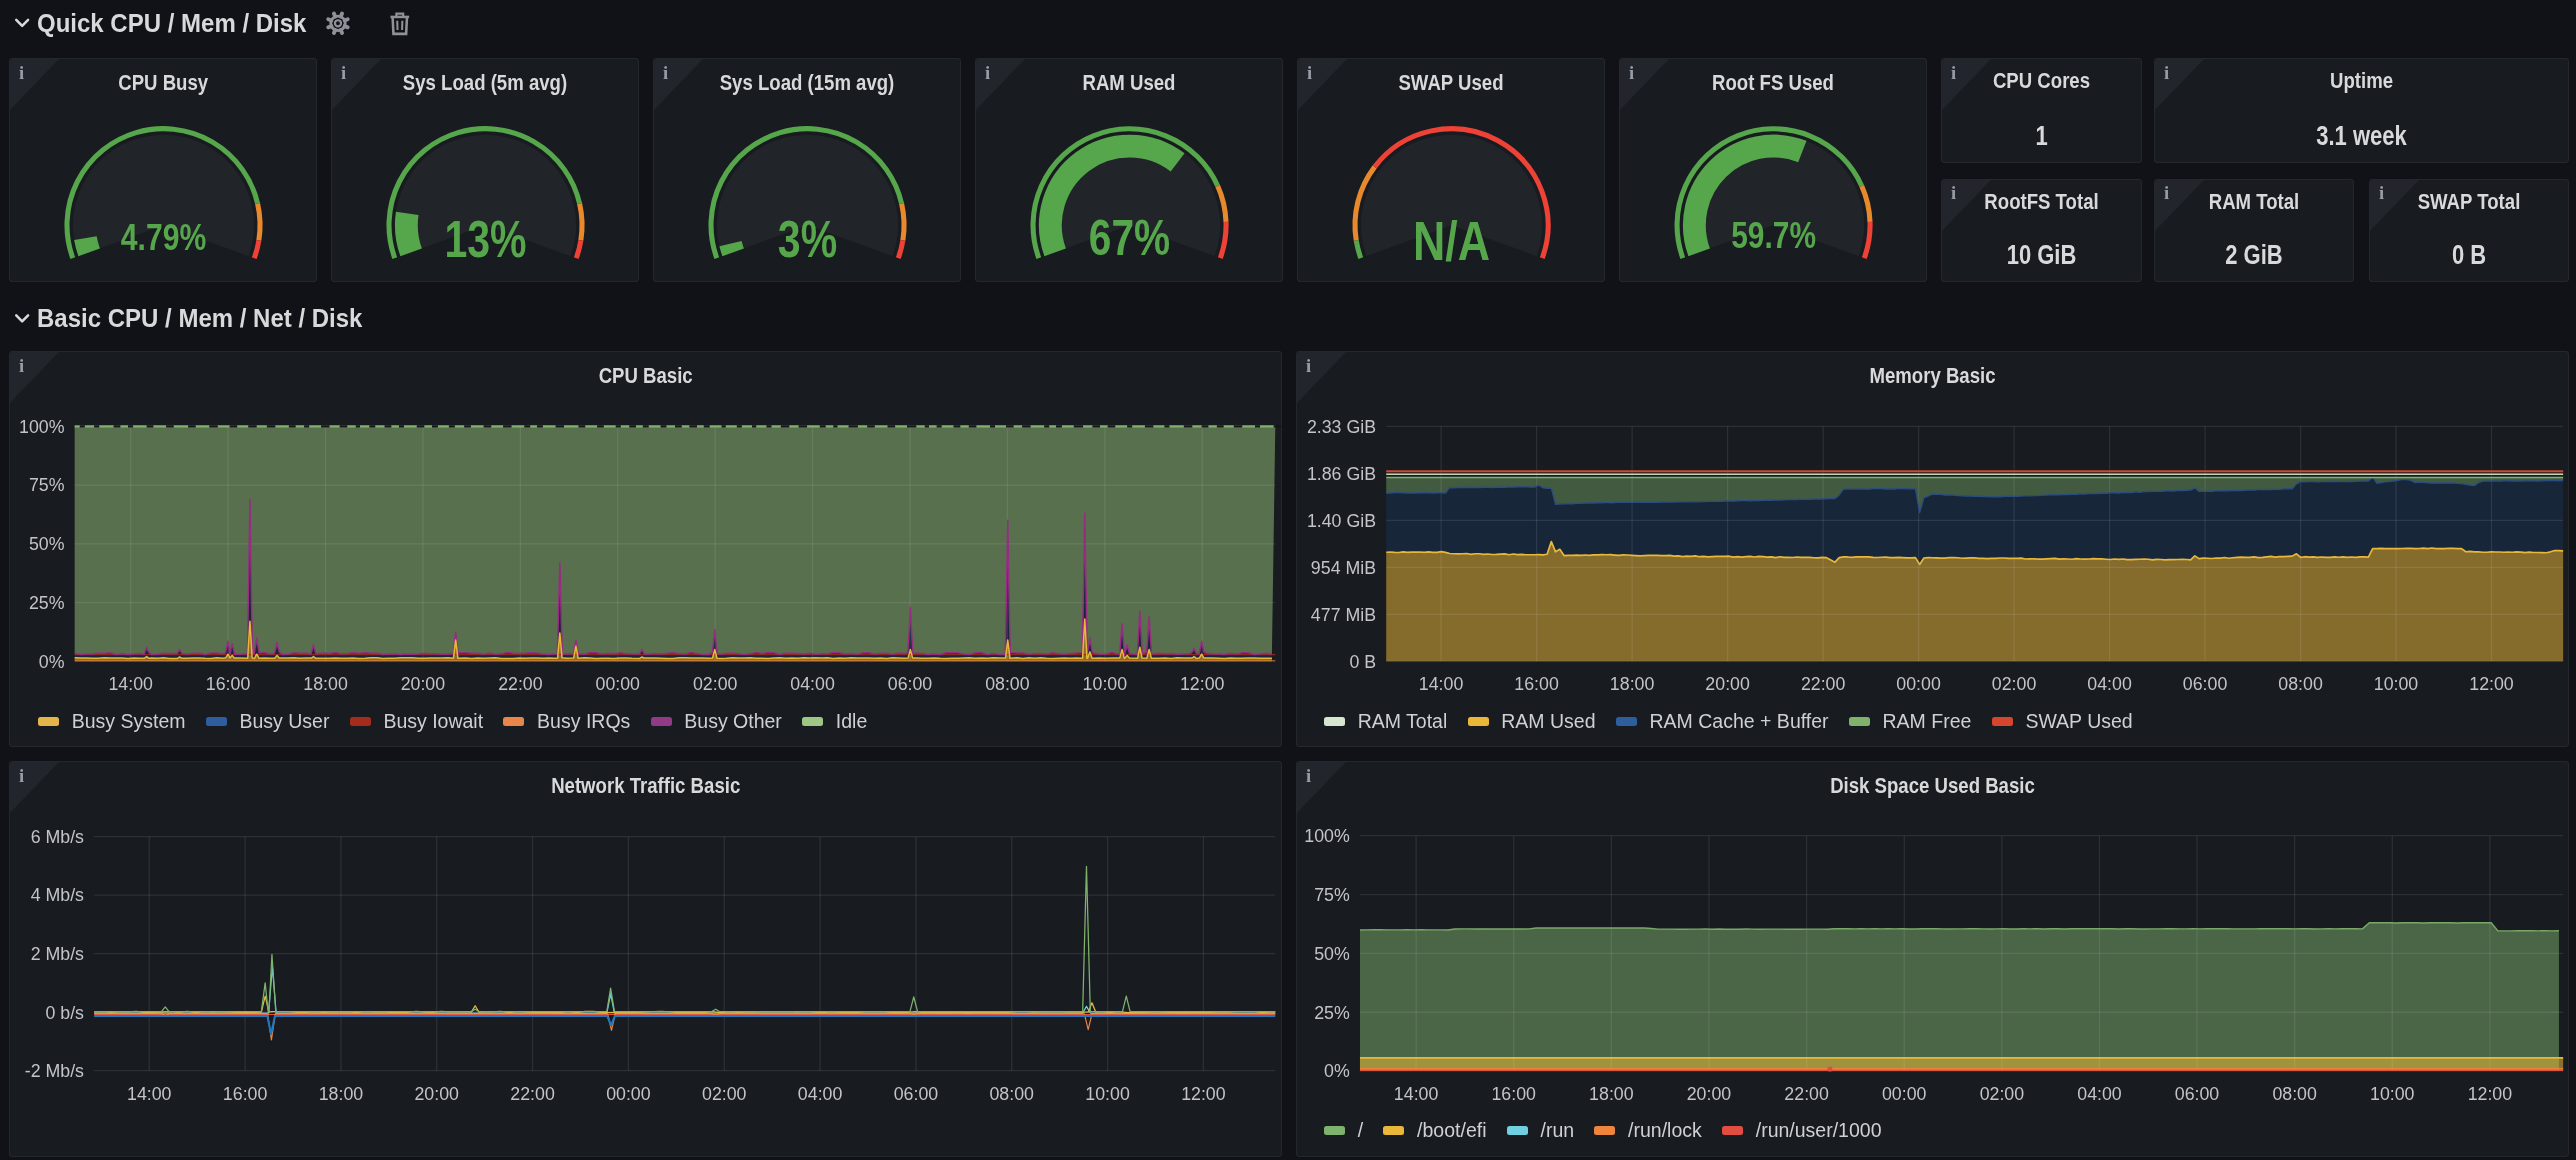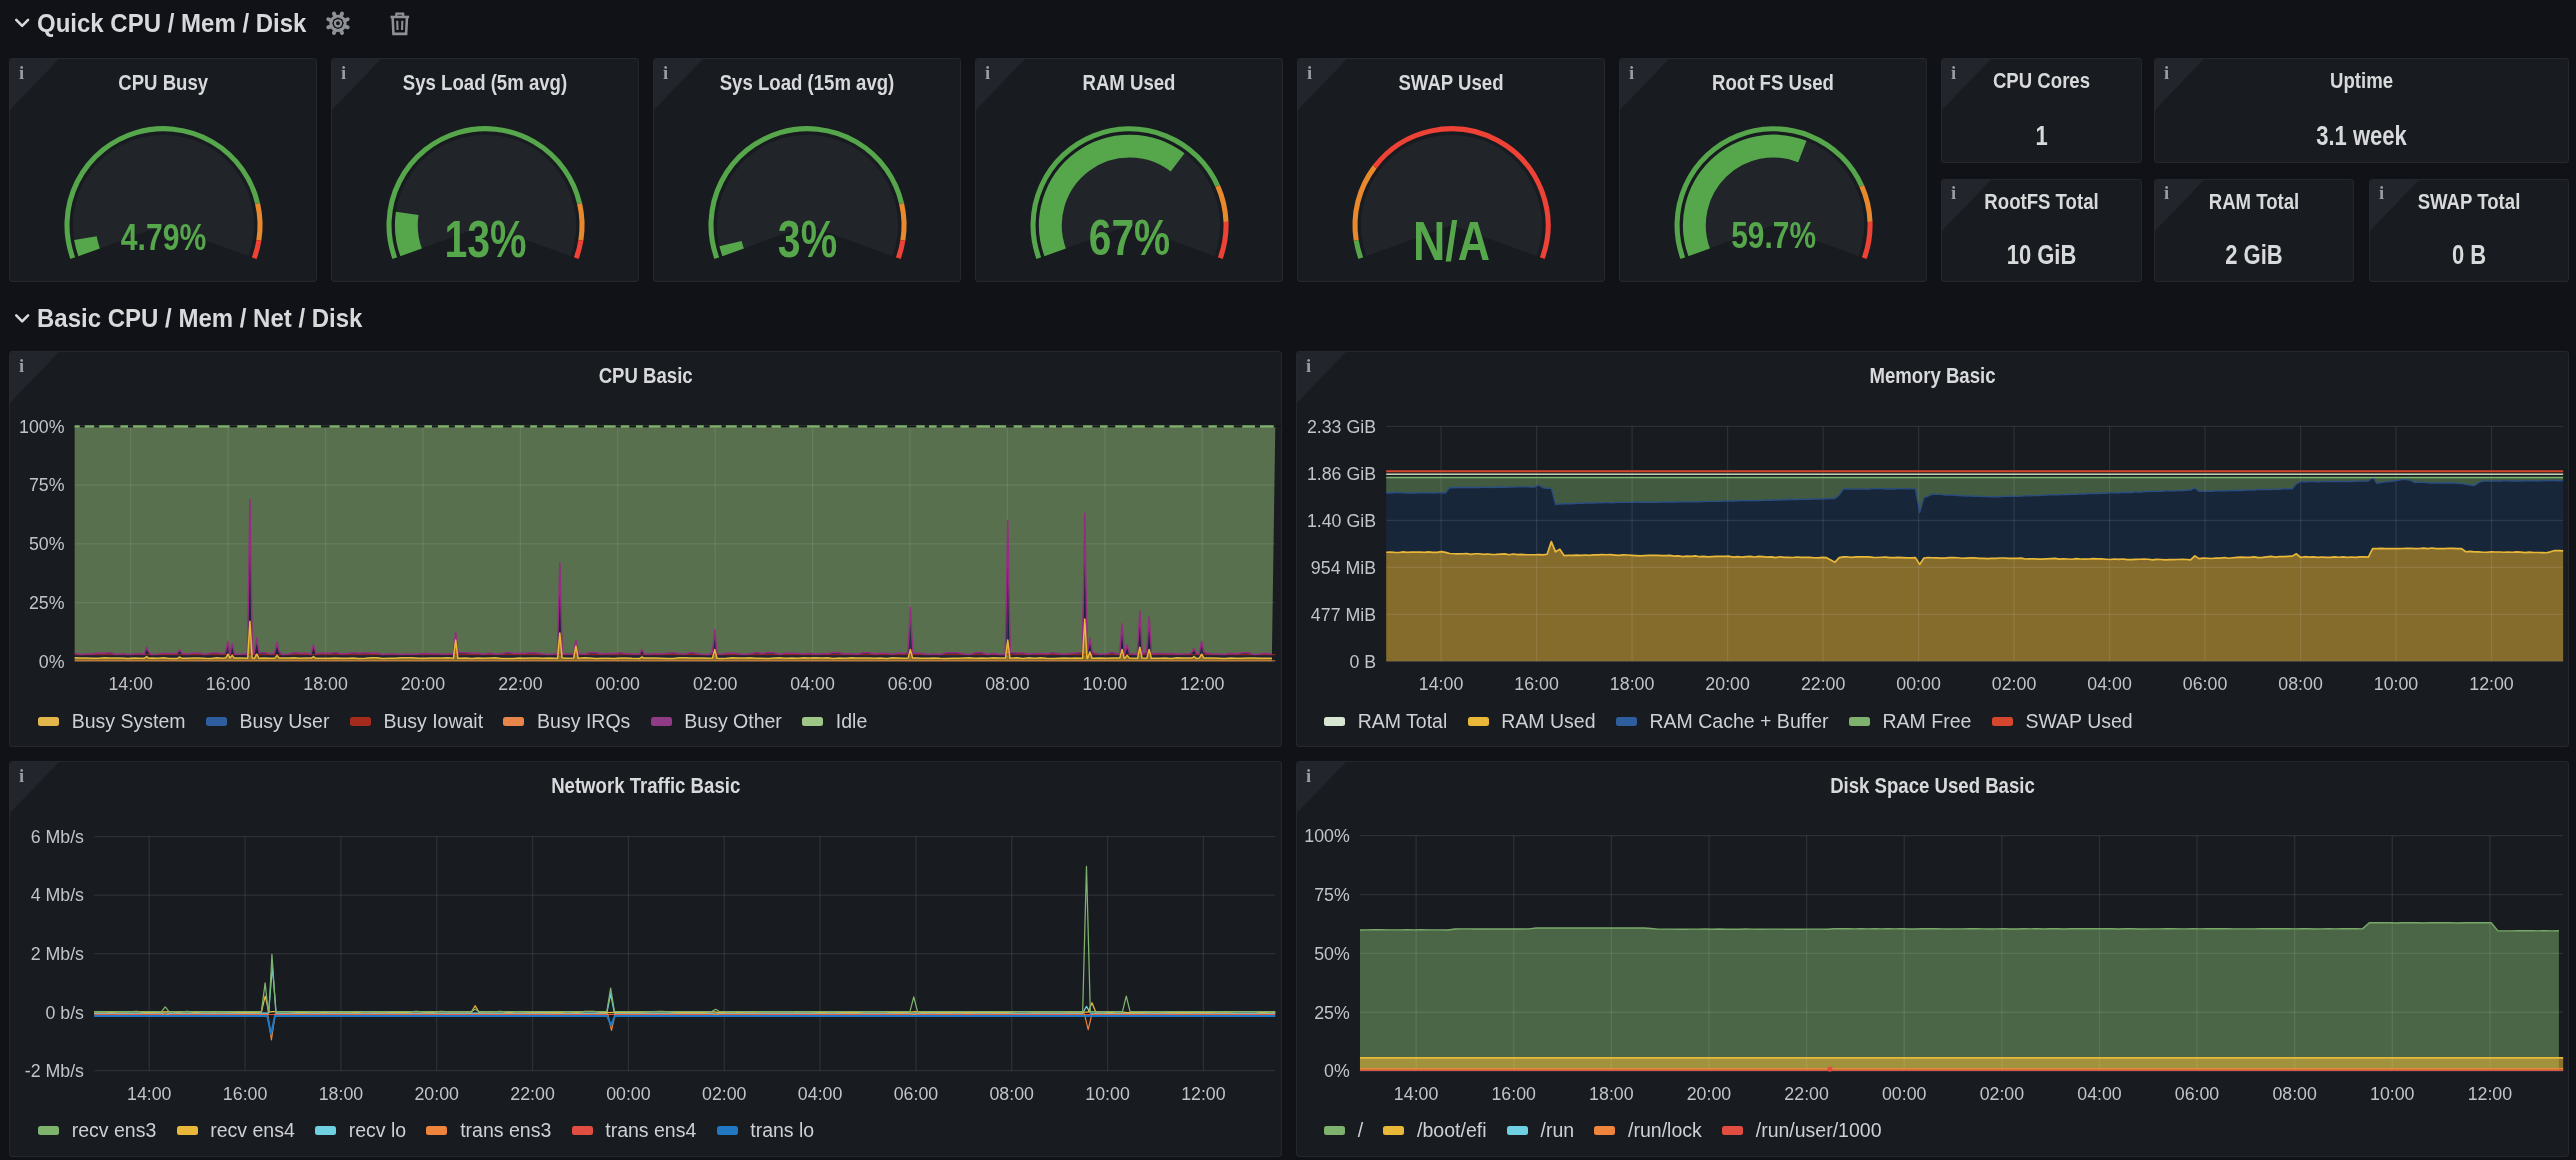--- a/index.html
+++ b/index.html
@@ -93,28 +93,20 @@
     </div>
 <div class="ptitle" style="left:1296px;top:365px;width:1273px;">Memory Basic</div>
 <div class="legend" style="left:1324px;top:710px;">
       <span class="li"><span class="sw" style="background:#d7e6d0"></span>RAM Total</span>
       <span class="li"><span class="sw" style="background:#EAB839"></span>RAM Used</span>
       <span class="li"><span class="sw" style="background:#2f5e9e"></span>RAM Cache + Buffer</span>
       <span class="li"><span class="sw" style="background:#7EB26D"></span>RAM Free</span>
       <span class="li"><span class="sw" style="background:#d4472e"></span>SWAP Used</span>
     </div>
 <div class="ptitle" style="left:9.2px;top:775px;width:1273px;">Network Traffic Basic</div>
-<div class="legend" style="left:38px;top:1119px;">
-      <span class="li"><span class="sw" style="background:#7EB26D"></span>recv ens3</span>
-      <span class="li"><span class="sw" style="background:#EAB839"></span>recv ens4</span>
-      <span class="li"><span class="sw" style="background:#6ED0E0"></span>recv lo</span>
-      <span class="li"><span class="sw" style="background:#EF843C"></span>trans ens3</span>
-      <span class="li"><span class="sw" style="background:#E24D42"></span>trans ens4</span>
-      <span class="li"><span class="sw" style="background:#1F78C1"></span>trans lo</span>
-    </div>
 <div class="ptitle" style="left:1296px;top:775px;width:1273px;">Disk Space Used Basic</div>
 <div class="legend" style="left:1324px;top:1119px;">
       <span class="li"><span class="sw" style="background:#7EB26D"></span>/</span>
       <span class="li"><span class="sw" style="background:#EAB839"></span>/boot/efi</span>
       <span class="li"><span class="sw" style="background:#6ED0E0"></span>/run</span>
       <span class="li"><span class="sw" style="background:#EF843C"></span>/run/lock</span>
       <span class="li"><span class="sw" style="background:#E24D42"></span>/run/user/1000</span>
     </div>
 <svg width="2576" height="1160" viewBox="0 0 3042 1370" style="transform:translateZ(0);">
 <path d="M 19.0 23.5 L 26.0 30.5 L 33.0 23.5" stroke="#d8d9da" stroke-width="3" fill="none" stroke-linecap="round" stroke-linejoin="round"></path>

